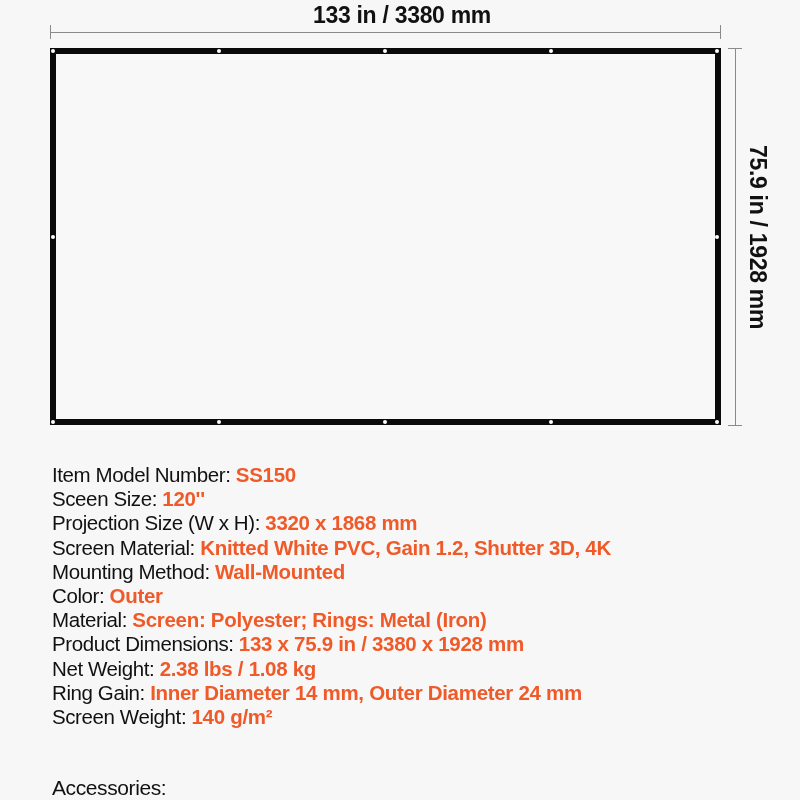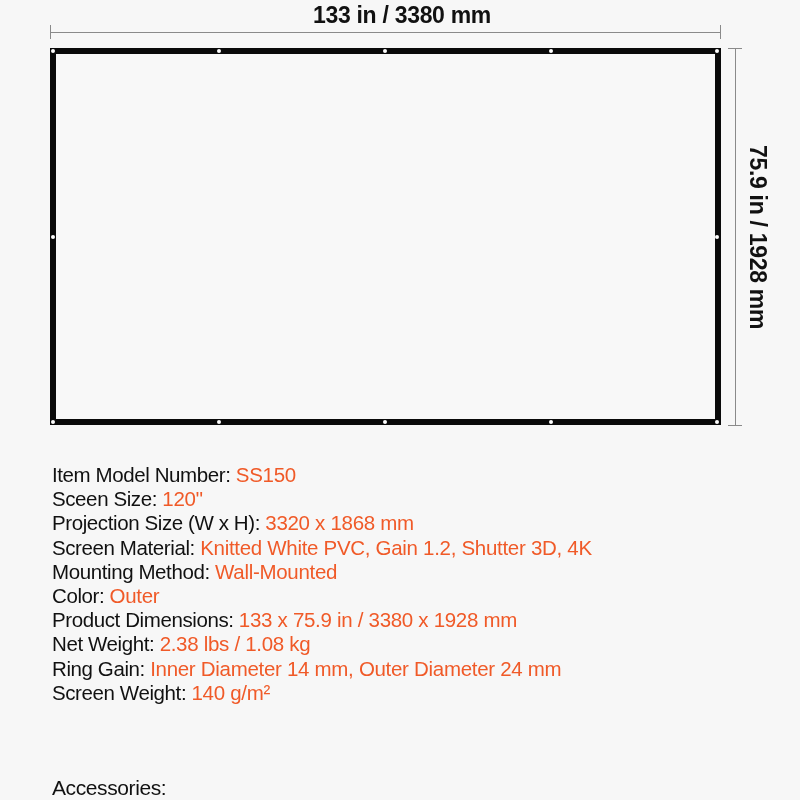--- a/index.html
+++ b/index.html
@@ -14,21 +14,21 @@
   .v-tick-t { position:absolute; left:728px; top:48px; width:14px; height:1px; background:#8a8a8a; }
   .v-tick-b { position:absolute; left:728px; top:425px; width:14px; height:1px; background:#8a8a8a; }
   .v-label { position:absolute; left:757px; top:237px; transform:translate(-50%,-50%) rotate(90deg);
              white-space:nowrap; font-size:23px; font-weight:600; letter-spacing:-0.3px; color:#111; }
   .screen { position:absolute; left:50px; top:48px; width:659px; height:365px;
             border:6px solid #0a0a0a; background:#f8f8f8; }
   .grommet { position:absolute; width:4px; height:4px; border-radius:50%; background:#fff; }
   .specs { position:absolute; left:52px; top:463px; font-size:20.5px; line-height:24.2px; letter-spacing:-0.4px; }
   .row { white-space:nowrap; }
   .lbl { color:#111; }
-  .val { color:#f05a28; font-weight:400; letter-spacing:-0.3px; }
+  .val { color:#f05a28; font-weight:700; letter-spacing:-0.3px; }
   .acc { position:absolute; left:52px; top:776px; font-size:21px; letter-spacing:-0.4px; }
 </style>
 </head>
 <body>
 
 <div class="dim-title">133 in / 3380 mm</div>
 <div class="h-line"></div>
 <div class="h-tick-l"></div>
 <div class="h-tick-r"></div>
 
@@ -54,19 +54,20 @@
 <div class="grommet" style="left:51px;top:235px"></div>
 <div class="grommet" style="left:715px;top:235px"></div>
 
 <div class="specs">
   <div class="row"><span class="lbl">Item Model Number: </span><span class="val">SS150</span></div>
   <div class="row"><span class="lbl">Sceen Size: </span><span class="val">120''</span></div>
   <div class="row"><span class="lbl">Projection Size (W x H): </span><span class="val">3320 x 1868 mm</span></div>
   <div class="row"><span class="lbl">Screen Material: </span><span class="val">Knitted White PVC, Gain 1.2, Shutter 3D, 4K</span></div>
   <div class="row"><span class="lbl">Mounting Method: </span><span class="val">Wall-Mounted</span></div>
   <div class="row"><span class="lbl">Color: </span><span class="val">Outer</span></div>
+  <div class="row"><span class="lbl">Material: </span><span class="val">Screen: Polyester; Rings: Metal (Iron)</span></div>
   <div class="row"><span class="lbl">Product Dimensions: </span><span class="val">133 x 75.9 in / 3380 x 1928 mm</span></div>
   <div class="row"><span class="lbl">Net Weight: </span><span class="val">2.38 lbs / 1.08 kg</span></div>
   <div class="row"><span class="lbl">Ring Gain: </span><span class="val">Inner Diameter 14 mm, Outer Diameter 24 mm</span></div>
   <div class="row"><span class="lbl">Screen Weight: </span><span class="val">140 g/m²</span></div>
 </div>
 
 <div class="acc">Accessories:</div>
 
 </body></html>

